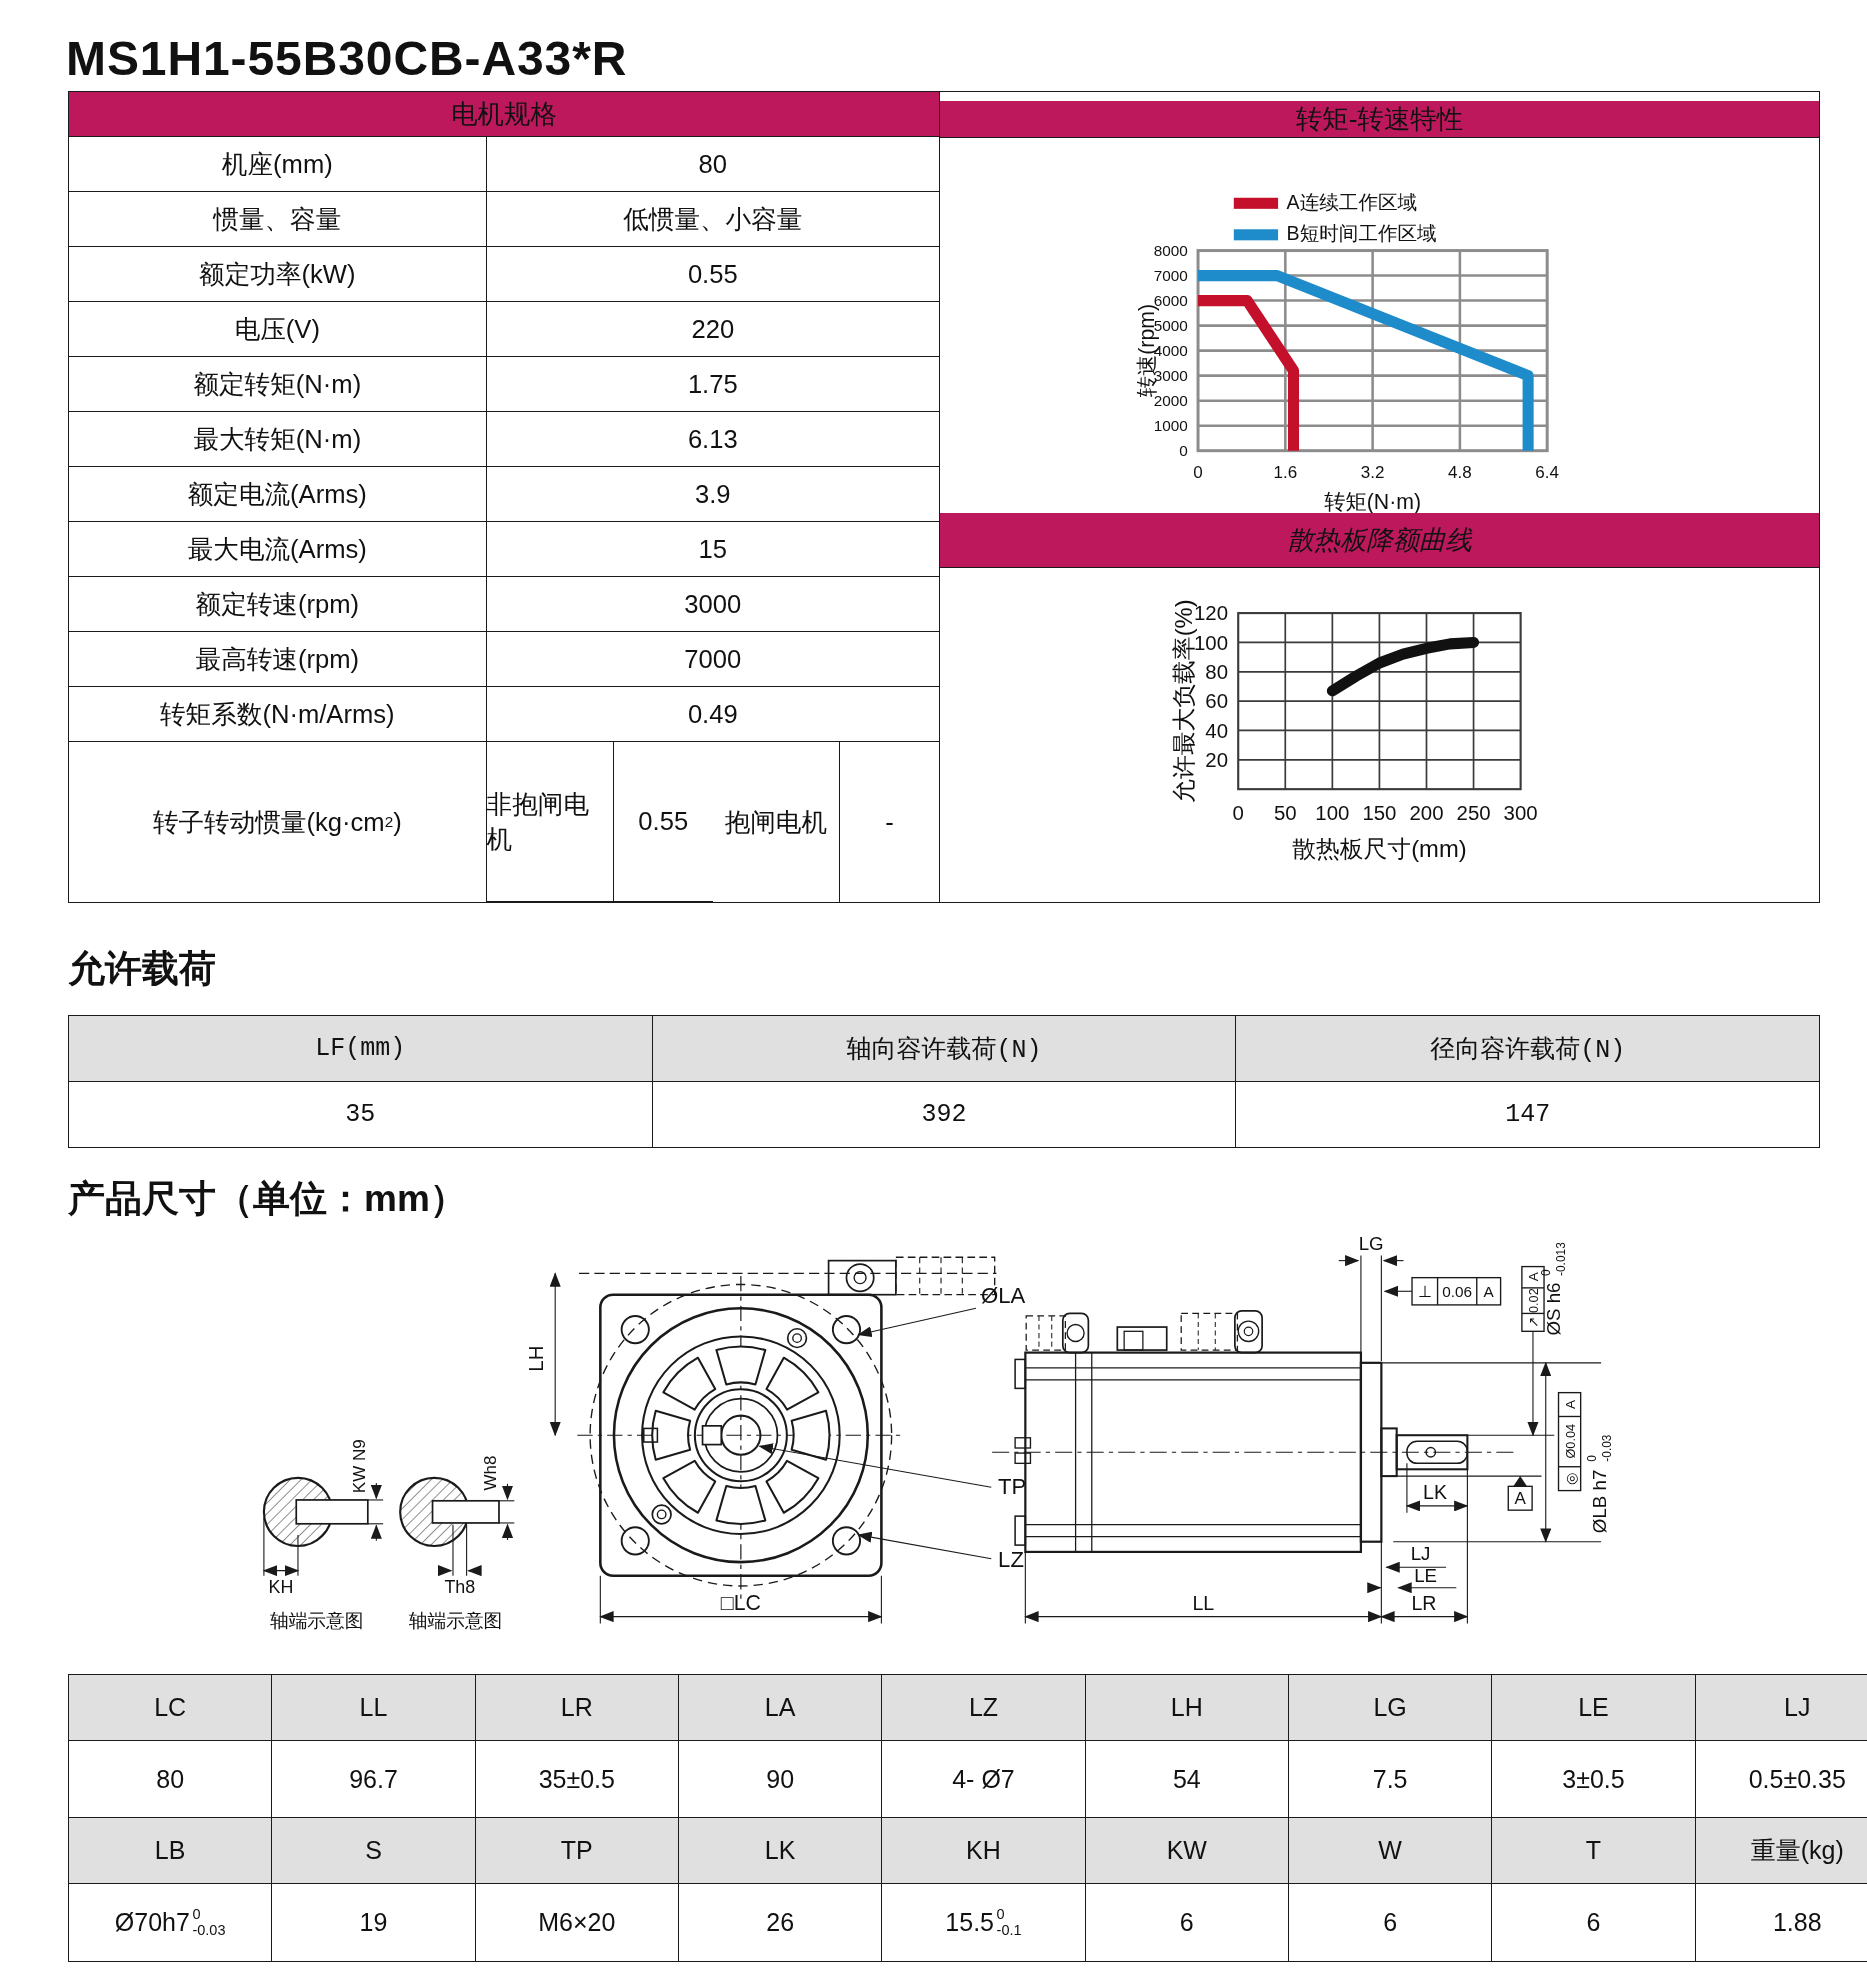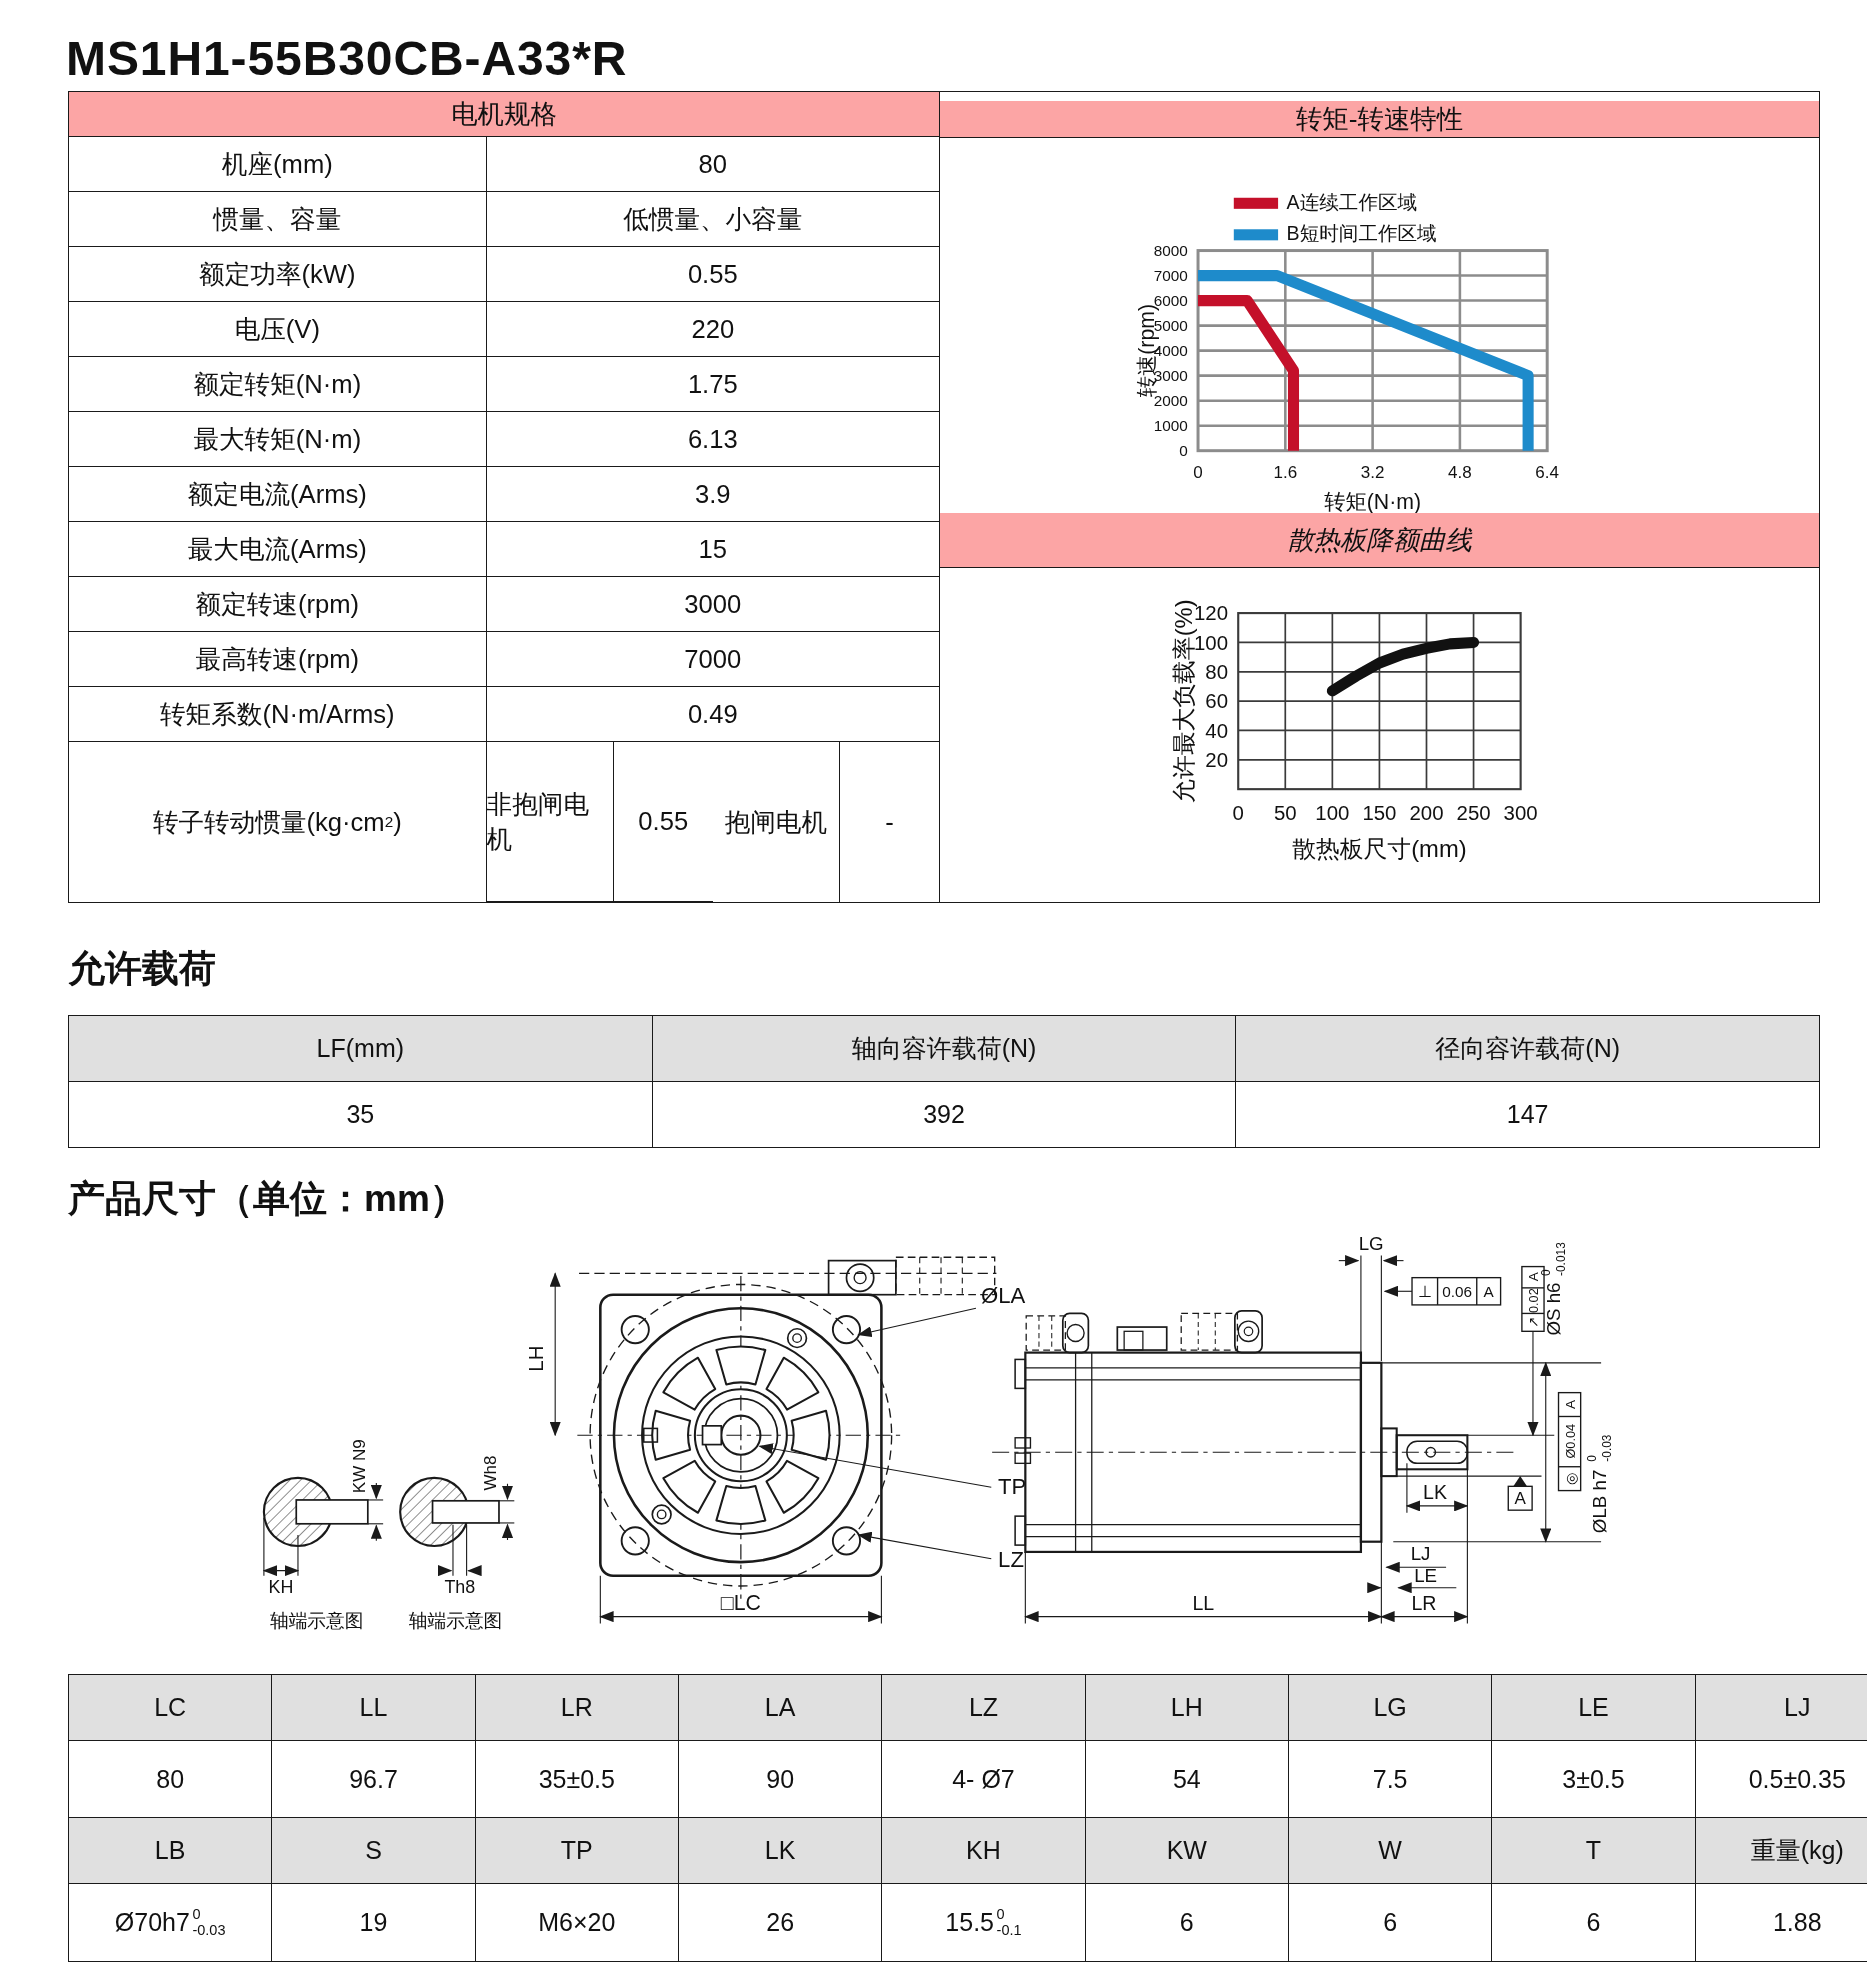--- a/index.html
+++ b/index.html
@@ -7,42 +7,42 @@
        font-family:"Liberation Sans","DejaVu Sans",sans-serif;color:#111;}
   .abs{position:absolute;}
   .page-title{left:66px;top:31px;font-size:48px;font-weight:bold;letter-spacing:0.9px;}
   .sec-title{font-size:37px;font-weight:bold;}
 
   
   .spec-wrap{left:68px;top:91px;width:1752px;height:812px;display:flex;
              border:1.7px solid #1a1a1a;box-sizing:border-box;}
   .spec-left{width:871px;border-right:1.7px solid #1a1a1a;display:flex;flex-direction:column;box-sizing:border-box;}
   .spec-right{flex:1;display:flex;flex-direction:column;box-sizing:border-box;}
-  .band{background:#fca5a5;display:flex;align-items:center;justify-content:center;
+  .band{background:#be185d;display:flex;align-items:center;justify-content:center;
         font-size:26.4px;border-bottom:1.7px solid #1a1a1a;box-sizing:border-box;flex:none;}
   .spec-head{height:45px;}
   .spec-row{display:flex;height:55px;flex:none;border-bottom:1.3px solid #1a1a1a;box-sizing:border-box;}
   .spec-row:last-child{border-bottom:none;flex:1;}
   .cell{display:flex;align-items:center;justify-content:center;font-size:25.6px;box-sizing:border-box;}
   .spec-label{width:48%;border-right:1.3px solid #1a1a1a;}
   .spec-value{flex:1;}
   .in-right{flex:1;display:flex;flex-direction:row;}
   .in-sub{display:flex;flex:1;}
   .in-sub:first-child{border-bottom:1.3px solid #1a1a1a;}
   .in-sub-label{width:56.2%;border-right:1.3px solid #1a1a1a;}
   .in-sub-value{flex:1;}
   .sup{font-size:15.3px;vertical-align:super;line-height:0;}
   .hdr1{height:37px;margin-top:9px;}
   .hdr2{height:55px;font-style:italic;}
   .chart-box{flex:none;position:relative;}
   svg{display:block;}
 
   
   .load-wrap{left:68px;top:1015px;width:1752px;border:1.7px solid #1a1a1a;box-sizing:border-box;}
-  .load-row{display:flex;height:65px;}
+  .load-row{display:flex;height:65px;font-family:Liberation Mono, monospace;}
   .load-row.hd{background:#e0e0e0;border-bottom:1.7px solid #1a1a1a;box-sizing:border-box;height:66px;}
   .load-cell{flex:1;display:flex;align-items:center;justify-content:center;font-size:25px;
              border-right:1.3px solid #1a1a1a;box-sizing:border-box;}
   .load-cell:last-child{border-right:none;}
 
   
   .dims-wrap{left:68px;top:1674px;width:1832px;border:1.7px solid #1a1a1a;box-sizing:border-box;}
   .dims-row{display:flex;height:77px;box-sizing:border-box;border-bottom:1.3px solid #1a1a1a;}
   .dims-row.hd{background:#e0e0e0;height:66px;border-bottom:1.7px solid #1a1a1a;}
   .dims-row:last-child{border-bottom:none;}

